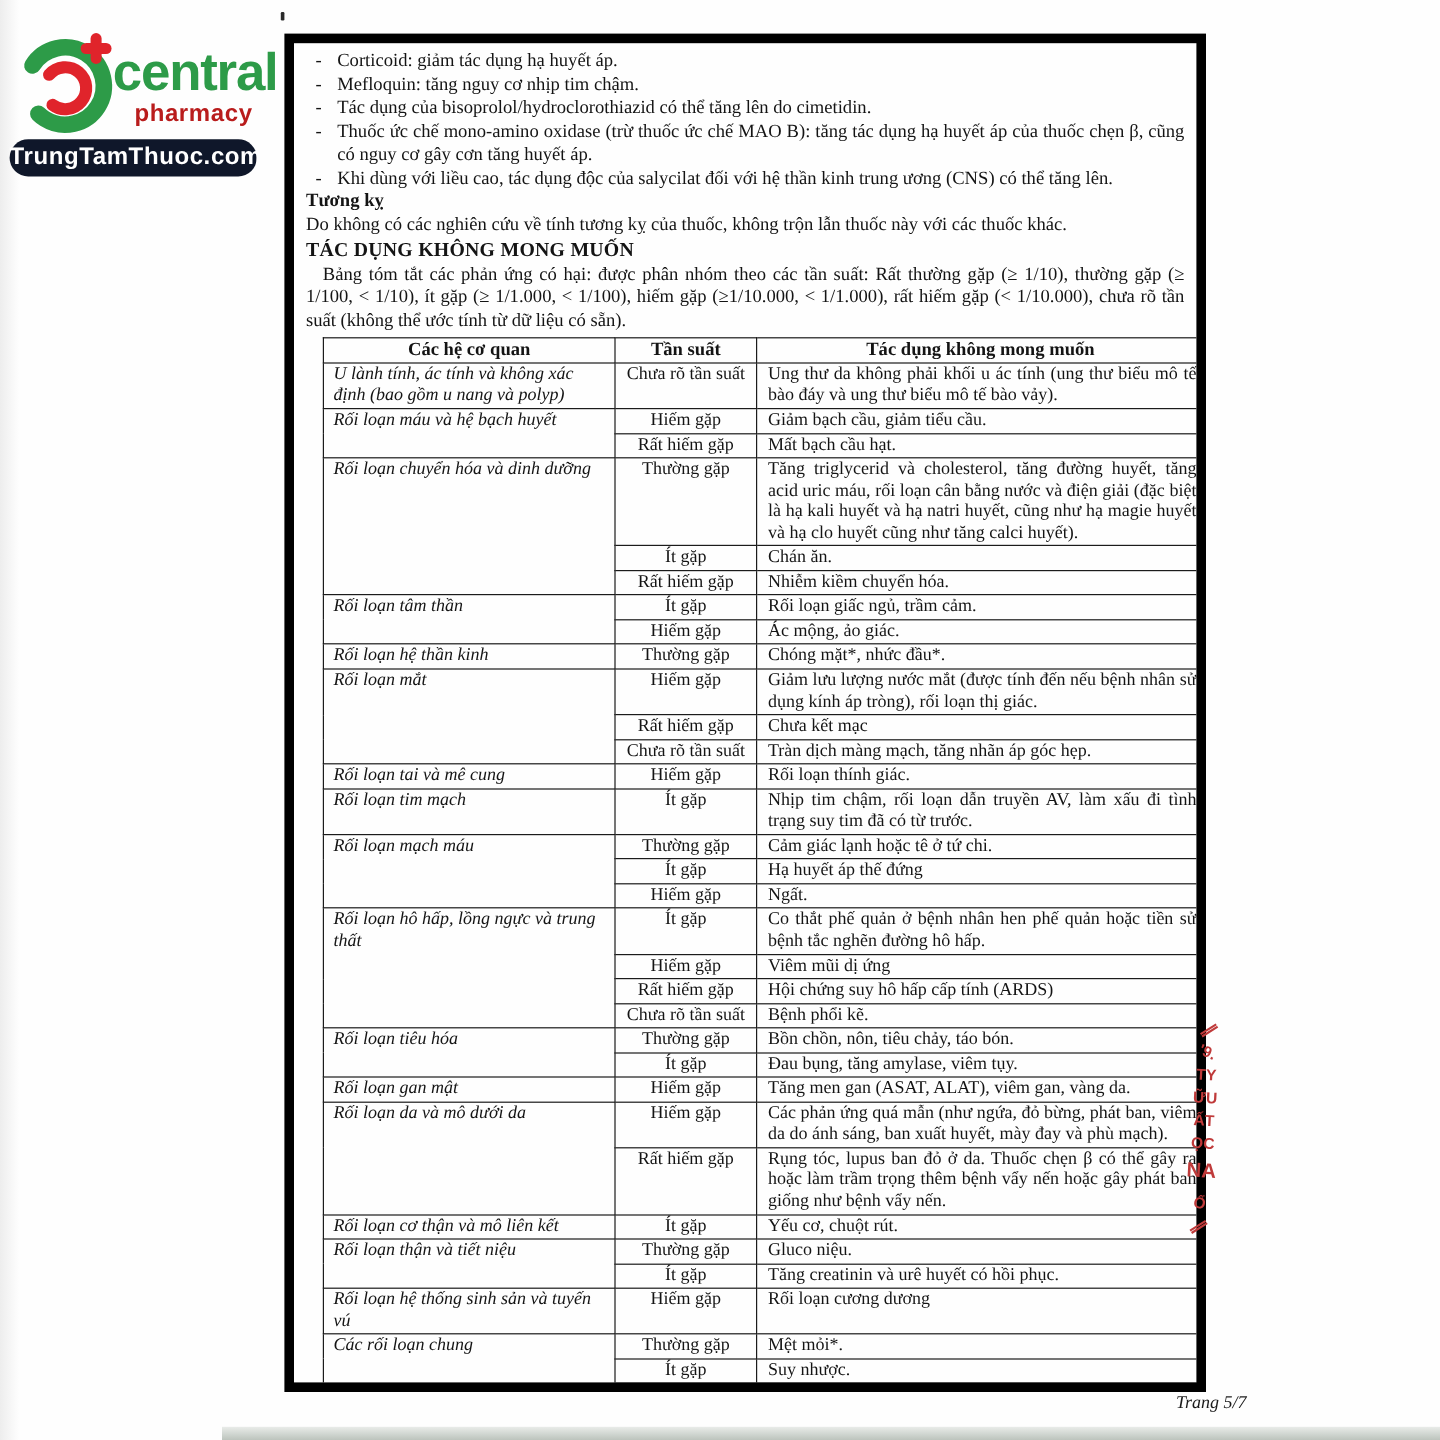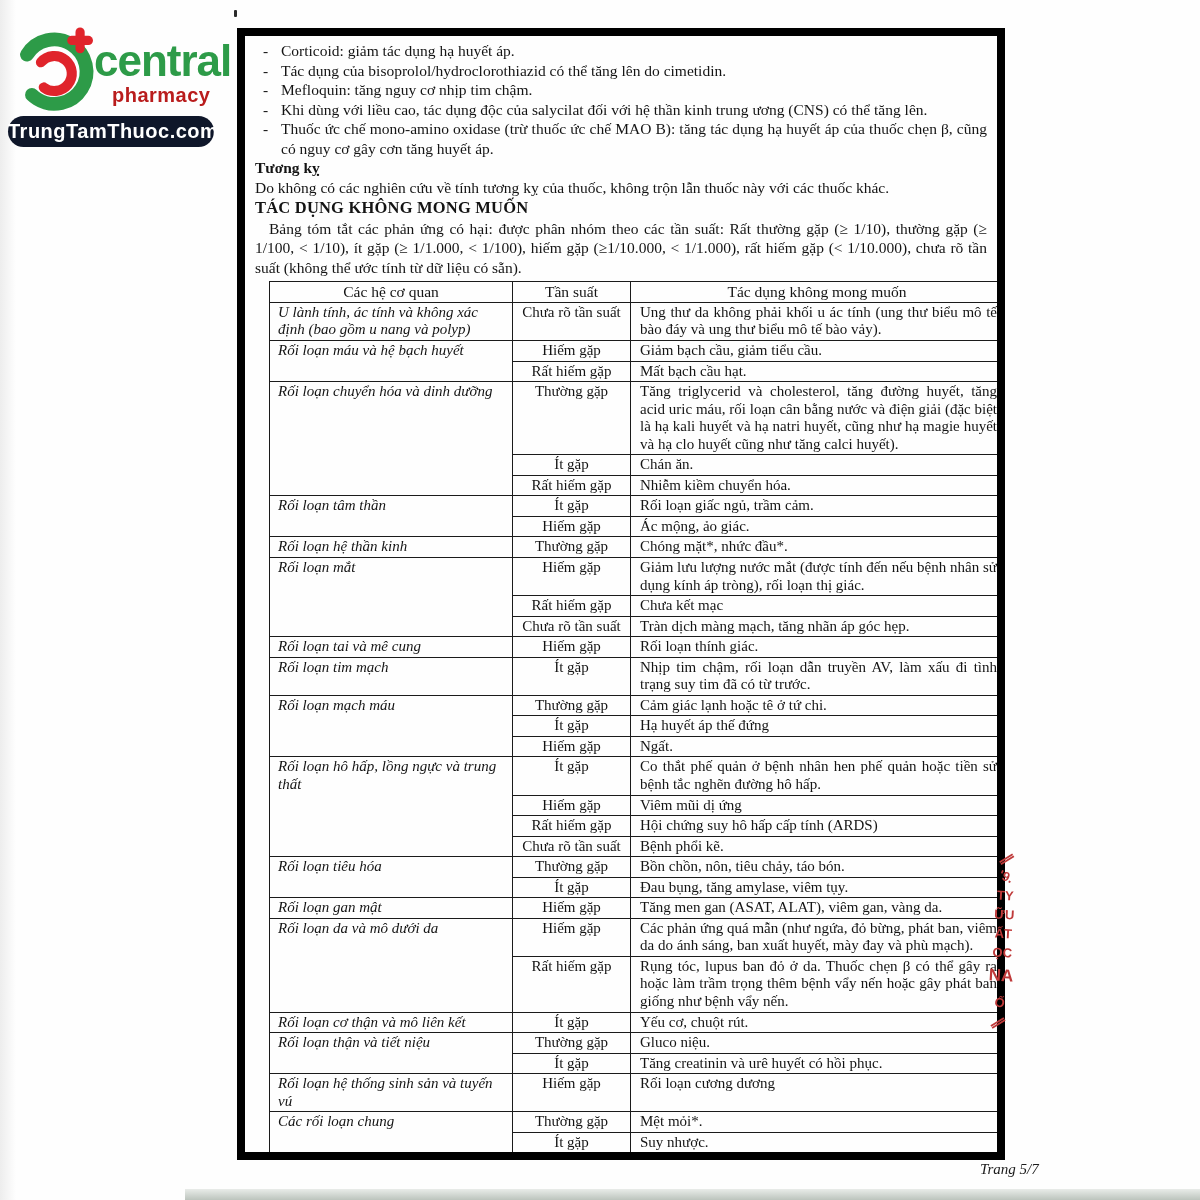--- a/index.html
+++ b/index.html
@@ -32,21 +32,21 @@
   .bullet::before { content:"-"; position:absolute; left:8px; }
   .b-head { font-weight:bold; font-size:15.5px; line-height:1.27; }
   .section-heading { font-weight:bold; font-size:16.5px; line-height:1.3; letter-spacing:0.2px; }
   .intro { font-size:15.5px; line-height:1.27; text-align:justify; text-indent:14px; }
 
   
   table.adv { border-collapse:collapse; table-layout:fixed; width:734px; margin:3px 0 0 14px;
     font-size:15px; line-height:1.17; }
   table.adv col.c1 { width:243px; } table.adv col.c2 { width:118px; } table.adv col.c3 { width:373px; }
   table.adv th, table.adv td { border:1.5px solid #1b1b1b; vertical-align:top; }
-  table.adv th { font-size:15.5px; font-weight:normal; text-align:center; padding:1px 2px; }
+  table.adv th { font-size:15.5px; font-weight:bold; text-align:center; padding:1px 2px; }
   td.sys { font-style:italic; padding:1px 4px 1px 8px; }
   td.freq { text-align:center; padding:1px 2px; }
   td.effect { text-align:justify; padding:1px 6px 1px 9px; }
 
   .page-number { position:absolute; left:980px; top:1161px; font-size:15px; font-style:italic; color:#1b1b1b; }
 
   
   .stamp { position:absolute; left:986px; top:848px; width:34px; color:#bf3a3a;
     font-family:"Liberation Sans", sans-serif; font-weight:bold; font-size:13px;
     text-align:center; transform:rotate(3deg); line-height:19px; }
@@ -73,24 +73,24 @@
     <div class="brand">central</div>
     <div class="brand-sub">pharmacy</div>
   </div>
   <div class="banner">TrungTamThuoc.com</div>
 </div>
 
 <div class="page-frame">
 
   <div id="bullets">
       <div class="bullet">Corticoid: giảm tác dụng hạ huyết áp.</div>
+      <div class="bullet">Mefloquin: tăng nguy cơ nhịp tim chậm.</div>
       <div class="bullet">Tác dụng của bisoprolol/hydroclorothiazid có thể tăng lên do cimetidin.</div>
-      <div class="bullet">Mefloquin: tăng nguy cơ nhịp tim chậm.</div>
+      <div class="bullet">Thuốc ức chế mono-amino oxidase (trừ thuốc ức chế MAO B): tăng tác dụng hạ huyết áp của thuốc chẹn β, cũng có nguy cơ gây cơn tăng huyết áp.</div>
       <div class="bullet">Khi dùng với liều cao, tác dụng độc của salycilat đối với hệ thần kinh trung ương (CNS) có thể tăng lên.</div>
-      <div class="bullet">Thuốc ức chế mono-amino oxidase (trừ thuốc ức chế MAO B): tăng tác dụng hạ huyết áp của thuốc chẹn β, cũng có nguy cơ gây cơn tăng huyết áp.</div>
     </div>
 
   <div class="b-head">Tương kỵ</div>
   <div class="body-text">Do không có các nghiên cứu về tính tương kỵ của thuốc, không trộn lẫn thuốc này với các thuốc khác.</div>
 
   <div class="section-heading">TÁC DỤNG KHÔNG MONG MUỐN</div>
   <div class="intro">Bảng tóm tắt các phản ứng có hại: được phân nhóm theo các tần suất: Rất thường gặp (≥ 1/10), thường gặp (≥ 1/100, &lt; 1/10), ít gặp (≥ 1/1.000, &lt; 1/100), hiếm gặp (≥1/10.000, &lt; 1/1.000), rất hiếm gặp (&lt; 1/10.000), chưa rõ tần suất (không thể ước tính từ dữ liệu có sẵn).</div>
 
   <table class="adv">
     <colgroup>

